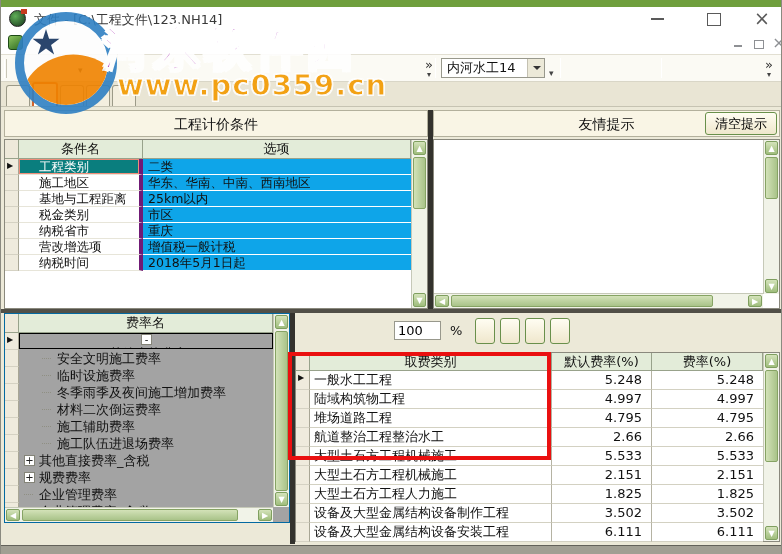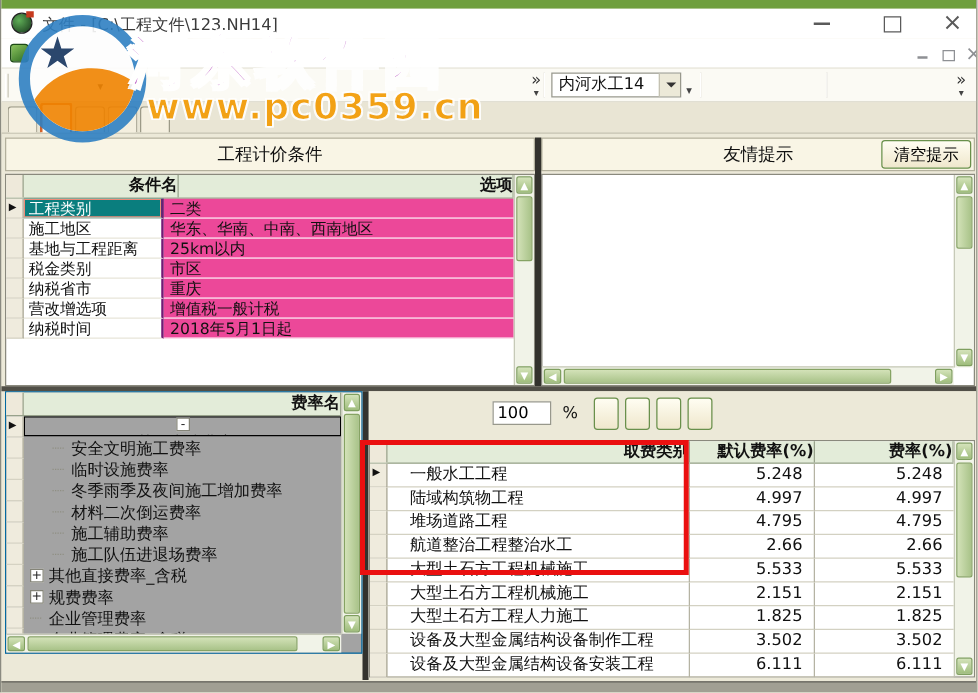--- a/index.html
+++ b/index.html
@@ -70,28 +70,28 @@
   .hscroll .sbtn{top:1px;bottom:1px;width:14px;font-size:8px;line-height:12px;}
   .sbtn.up::before{content:'▲';} .sbtn.down::before{content:'▼';}
   .sbtn.left::before{content:'◀';} .sbtn.right::before{content:'▶';}
   .vthumb{position:absolute;left:1px;right:1px;background:linear-gradient(90deg,#d3e2b8,#a9c389);border:1px solid #86a364;border-radius:2px;}
   .hthumb{position:absolute;top:1px;bottom:1px;background:linear-gradient(#d3e2b8,#a9c389);border:1px solid #86a364;border-radius:2px;}
 
   
   .panel-pricing{position:absolute;left:3px;top:110px;width:424px;height:199px;}
   .pp-table{position:absolute;left:0;top:29px;right:0;bottom:0;background:#fff;border:1px solid #8a897d;}
   .pp-header{display:flex;height:19px;background:#e3ecd9;border-bottom:1px solid #98a28b;font-size:13px;margin-right:16px;}
-  .hc{line-height:18px;text-align:right;border-right:1px solid #98a28b;font-weight:bold;}
+  .hc{line-height:18px;text-align:center;border-right:1px solid #98a28b;}
   .hc-marker{width:14px;background:#eee9da;}
   .pp-header .hc-name{width:124px;} .pp-header .hc-value{flex:1;}
   .pp-rows{position:absolute;left:0;top:19px;right:16px;bottom:0;}
   .prow{display:flex;height:16px;font-size:12.5px;}
   .prow .m{width:14px;background:#efebdd;border-right:1px solid #a8a695;border-bottom:1px solid #d5d2c3;position:relative;}
-  .prow .n{width:112px;border-right:2px solid #701a75;border-bottom:1px solid #e7e5d9;padding-left:4px;line-height:15px;white-space:nowrap;overflow:hidden;}
-  .prow .v{flex:1;background:#ec4899;border-bottom:1px solid #fff;padding-left:5px;line-height:15px;white-space:nowrap;overflow:hidden;}
+  .prow .n{width:124px;border-right:4px solid #701a75;border-bottom:1px solid #e7e5d9;padding-left:20px;line-height:15px;white-space:nowrap;overflow:hidden;}
+  .prow .v{flex:1;background:#0ea5e9;border-bottom:1px solid #fff;padding-left:5px;line-height:15px;white-space:nowrap;overflow:hidden;}
   .prow.selected .n{background:#0a7e7e;color:#fff;box-shadow:inset 0 0 0 1px #ef8d7a;} 
   .prow.selected .m::after,.trow.selected .m::after,.rrow.selected .m::after{content:'▶';position:absolute;left:2px;top:2px;font-size:8px;color:#111;}
 
   
   .panel-tips{position:absolute;left:432px;top:110px;width:347px;height:199px;}
   .tp-clear{position:absolute;right:3px;top:2px;height:23px;line-height:20px;}
   .tp-body{position:absolute;left:0;top:29px;right:0;bottom:0;background:#fff;border:1px solid #8a897d;}
   .tp-msgs{position:absolute;left:3px;top:2px;right:18px;}
   .msg{font-size:13px;line-height:17px;white-space:nowrap;}
   .tp-vscroll{right:0;top:0;bottom:14px;}
@@ -124,21 +124,21 @@
   .rp-input{position:absolute;left:99px;top:8px;width:47px;height:19px;border:1px solid #98988c;font-size:13px;padding:0 3px;
     font-family:"DejaVu Sans","Liberation Sans",sans-serif;}
   .rp-pct{position:absolute;left:155px;top:10px;font-size:13px;}
   .rp-buttons{position:absolute;left:180px;top:5px;display:flex;gap:5px;}
   .rp-table{position:absolute;left:0;top:39px;right:1px;height:190px;background:#fff;border:1px solid #8a897d;}
   .rt-header{display:flex;height:18px;background:#e3ecd9;border-bottom:1px solid #98a28b;font-size:13px;margin-right:16px;}
   .rt-header .hc-cat{width:242px;} .rt-header .hc-def{width:100px;} .rt-header .hc-rate{flex:1;}
   .rt-rows{position:absolute;left:0;top:18px;right:16px;bottom:0;}
   .rrow{display:flex;height:19px;font-size:13px;}
   .rrow .m{width:14px;background:#efebdd;border-right:1px solid #a8a695;border-bottom:1px solid #d5d2c3;position:relative;flex:none;}
-  .rrow .cat{width:242px;padding-left:18px;line-height:18px;border-right:1px solid #b5b3a3;border-bottom:1px solid #d3d1c2;white-space:nowrap;overflow:hidden;}
+  .rrow .cat{width:242px;padding-left:4px;line-height:18px;border-right:1px solid #b5b3a3;border-bottom:1px solid #d3d1c2;white-space:nowrap;overflow:hidden;}
   .rrow .def{width:100px;text-align:right;padding-right:9px;line-height:18px;border-right:1px solid #b5b3a3;border-bottom:1px solid #d3d1c2;}
   .rrow .rate{flex:1;text-align:right;padding-right:9px;line-height:18px;border-bottom:1px solid #d3d1c2;}
   .rt-vscroll{right:0;top:0;bottom:0;}
 
   
   .red-annotation{position:absolute;left:287px;top:352px;width:263px;height:108px;border:4px solid #ea1010;z-index:60;pointer-events:none;}
   .bottom-strip{position:absolute;left:0;top:545px;width:100%;height:9px;background:#a19f93;border-top:1px solid #63625a;}
 
   .watermark{position:absolute;left:0;top:6px;width:430px;height:168px;z-index:100;pointer-events:none;opacity:.9;}
   .wm-circle{position:absolute;left:14px;top:6px;width:102px;height:102px;border-radius:50%;border:9px solid #2f80c3;background:#fdfdfd;overflow:hidden;}

